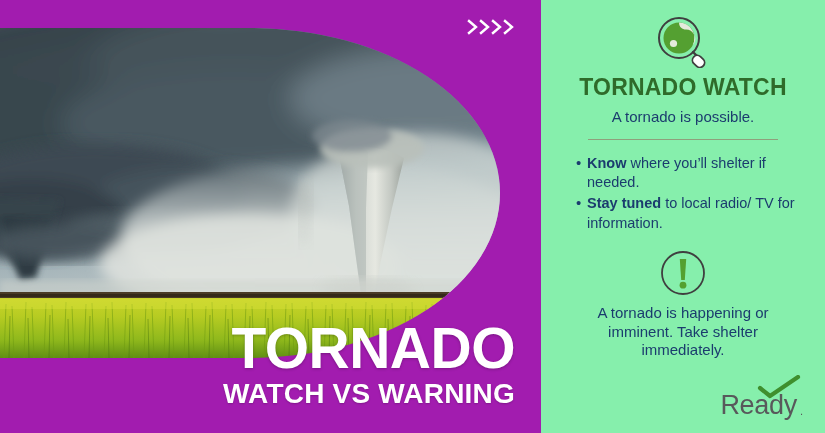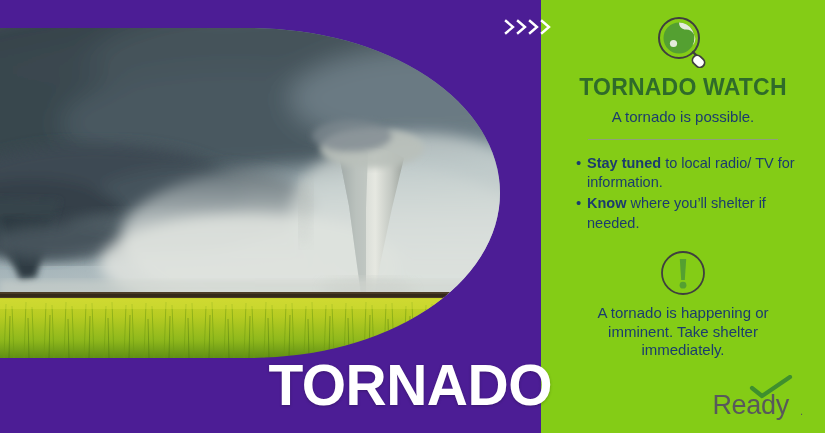--- a/index.html
+++ b/index.html
@@ -19,23 +19,22 @@
     background: #ffffff;
   }
 
   
   .left-panel {
     position: absolute;
     left: 0;
     top: 0;
     width: 541px;
     height: 433px;
-    background: #4c1d95;
+    background: #a21caf;
     overflow: hidden;
-    padding-left: 37px;
   }
 
   
   .chevrons {
     position: absolute;
     top: 18px;
     right: 22px;
     display: flex;
     gap: 0px;
     z-index: 6;
@@ -87,21 +86,21 @@
     text-shadow: 0 1px 2px rgba(0,0,0,0.2);
   }
 
   
   .right-panel {
     position: absolute;
     left: 541px;
     top: 0;
     width: 284px;
     height: 433px;
-    background: #84cc16;
+    background: #86efac;
     box-sizing: border-box;
     padding: 0;
   }
 
   .icon-wrap {
     display: flex;
     justify-content: center;
     align-items: center;
   }
   .icon-wrap svg { display: block; }
@@ -155,21 +154,20 @@
   }
   .bullets b { font-weight: bold; }
 
   
   .ready-logo {
     position: absolute;
     right: 22px;
     bottom: 14px;
     display: flex;
     align-items: flex-end;
-    gap: 8px;
   }
   .ready-logo svg { display: block; }
   .ready-word {
     font-family: "Liberation Sans", sans-serif;
     font-size: 27px;
     color: #58595b;
     letter-spacing: -0.3px;
     line-height: 1;
   }
   .ready-dot {
@@ -332,20 +330,21 @@
                    M349 330 L348 290 M369 330 L370 287 M389 330 L388 291 M409 330 L410 288
                    M429 330 L428 290 M449 330 L450 287 M469 330 L468 291 M489 330 L490 288"></path>
         </g>
 
         <rect x="0" y="271" width="500" height="10" fill="#d8e03a" opacity="0.45"></rect>
       </svg>
     </div>
 
     <div class="title-block">
       <span class="title-main">TORNADO</span>
+      <span class="title-sub">WATCH VS WARNING</span>
     </div>
   </div>
 
   <div class="right-panel">
 
     <div class="icon-wrap" style="margin-top:14px;">
       <svg width="58" height="54" viewBox="0 0 58 54" aria-hidden="true">
         <circle cx="25" cy="24" r="20" fill="none" stroke="#3f3f3f" stroke-width="2"></circle>
         <circle cx="25" cy="24" r="15.5" fill="#54a031"></circle>
         <path d="M 25 8.5 A 15.5 15.5 0 0 1 38.5 31.5 A 9.5 9.5 0 0 0 30.5 15.5 A 7.2 7.2 0 0 1 25 8.5 Z" fill="#e4ebdc"></path>
@@ -356,24 +355,24 @@
     </div>
 
     <h2 class="section-heading" style="margin-top:6px;">TORNADO WATCH</h2>
 
     <p class="section-sub" style="margin-top:7px;">A tornado is possible.</p>
 
     <div class="divider"></div>
 
     <ul class="bullets">
       <li>
-        <b>Stay tuned</b><span> to local radio/ TV for information.</span>
+        <b>Know</b><span> where you’ll shelter if needed.</span>
       </li>
       <li>
-        <b>Know</b><span> where you’ll shelter if needed.</span>
+        <b>Stay tuned</b><span> to local radio/ TV for information.</span>
       </li>
     </ul>
 
     <div class="icon-wrap" style="margin-top:16px;">
       <svg width="48" height="48" viewBox="0 0 48 48" aria-hidden="true">
         <circle cx="24" cy="24" r="21" fill="none" stroke="#3f3f3f" stroke-width="1.8"></circle>
         <path d="M 20.8 10 L 27.2 10 L 25.8 31 L 22.2 31 Z" fill="#54a031"></path>
         <circle cx="24" cy="36.2" r="3.4" fill="#54a031"></circle>
       </svg>
     </div>

